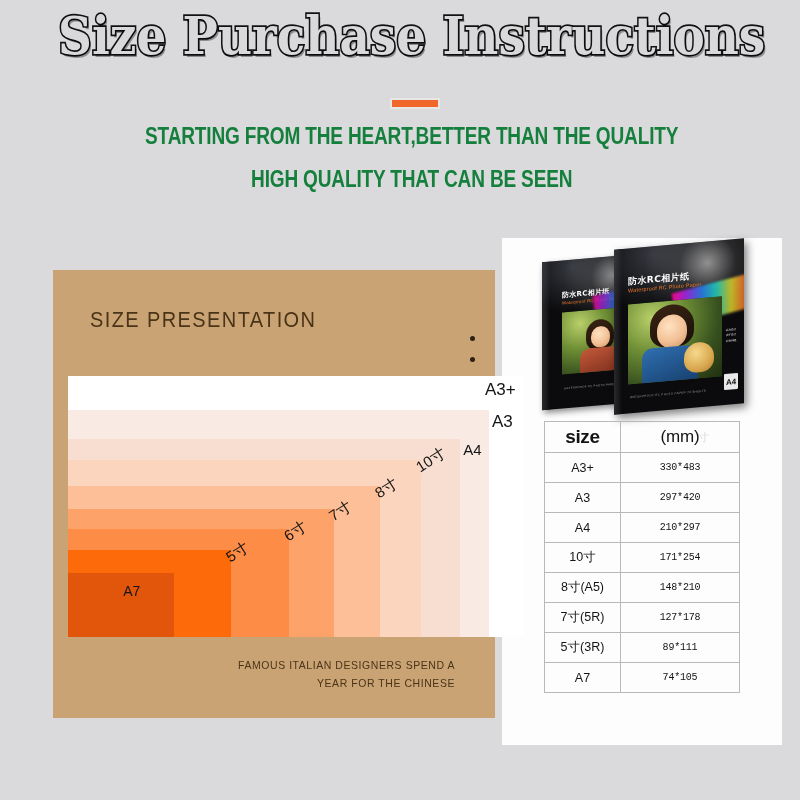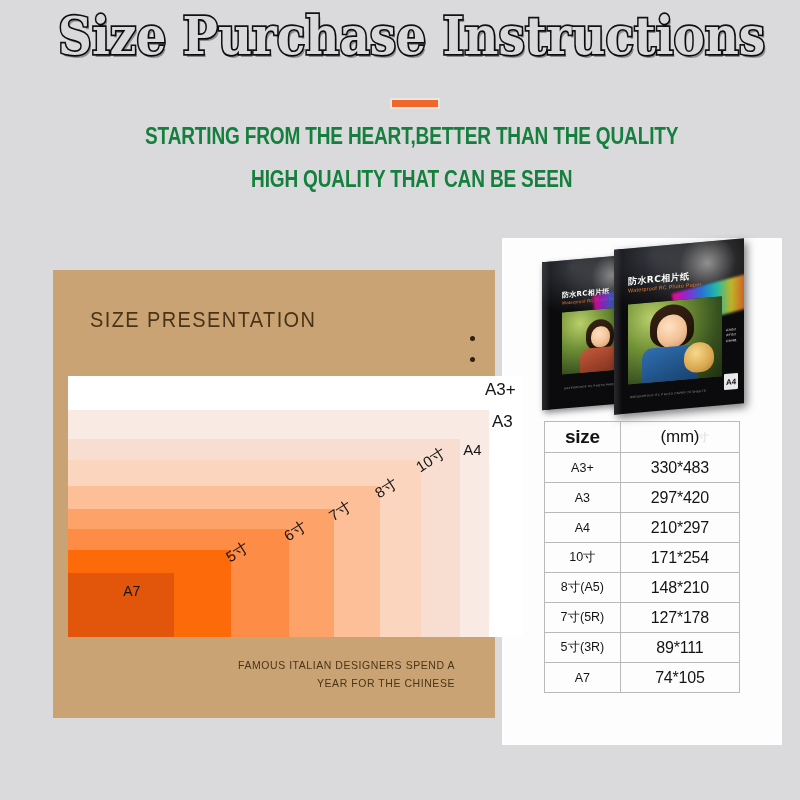--- a/index.html
+++ b/index.html
@@ -146,21 +146,21 @@
     padding:0;
     height:29px;
     font-size:13px;
   }
   .size-table th{height:30px;}
   .size-table .c1{width:76px;}
   .size-table .c2{width:120px;}
   .size-table th.c1{font-size:19px;font-weight:bold;letter-spacing:-.3px;}
   .size-table th.c2{font-size:17px;letter-spacing:-.2px;}
   .size-table td.c1{font-size:12.5px;}
-  .size-table td.c2{font-size:16px;letter-spacing:-.2px;}
+  .size-table td.c2{font-size:10px;letter-spacing:-.2px;font-family:Liberation Mono, monospace;}
   .tbl-ghost{
     position:absolute;left:196px;top:192px;
     color:#d9dadc;font-size:11px;letter-spacing:1px;
     font-family:"Liberation Sans", sans-serif;
   }
 </style>
 </head>
 <body>
 
 <div id="stage">

